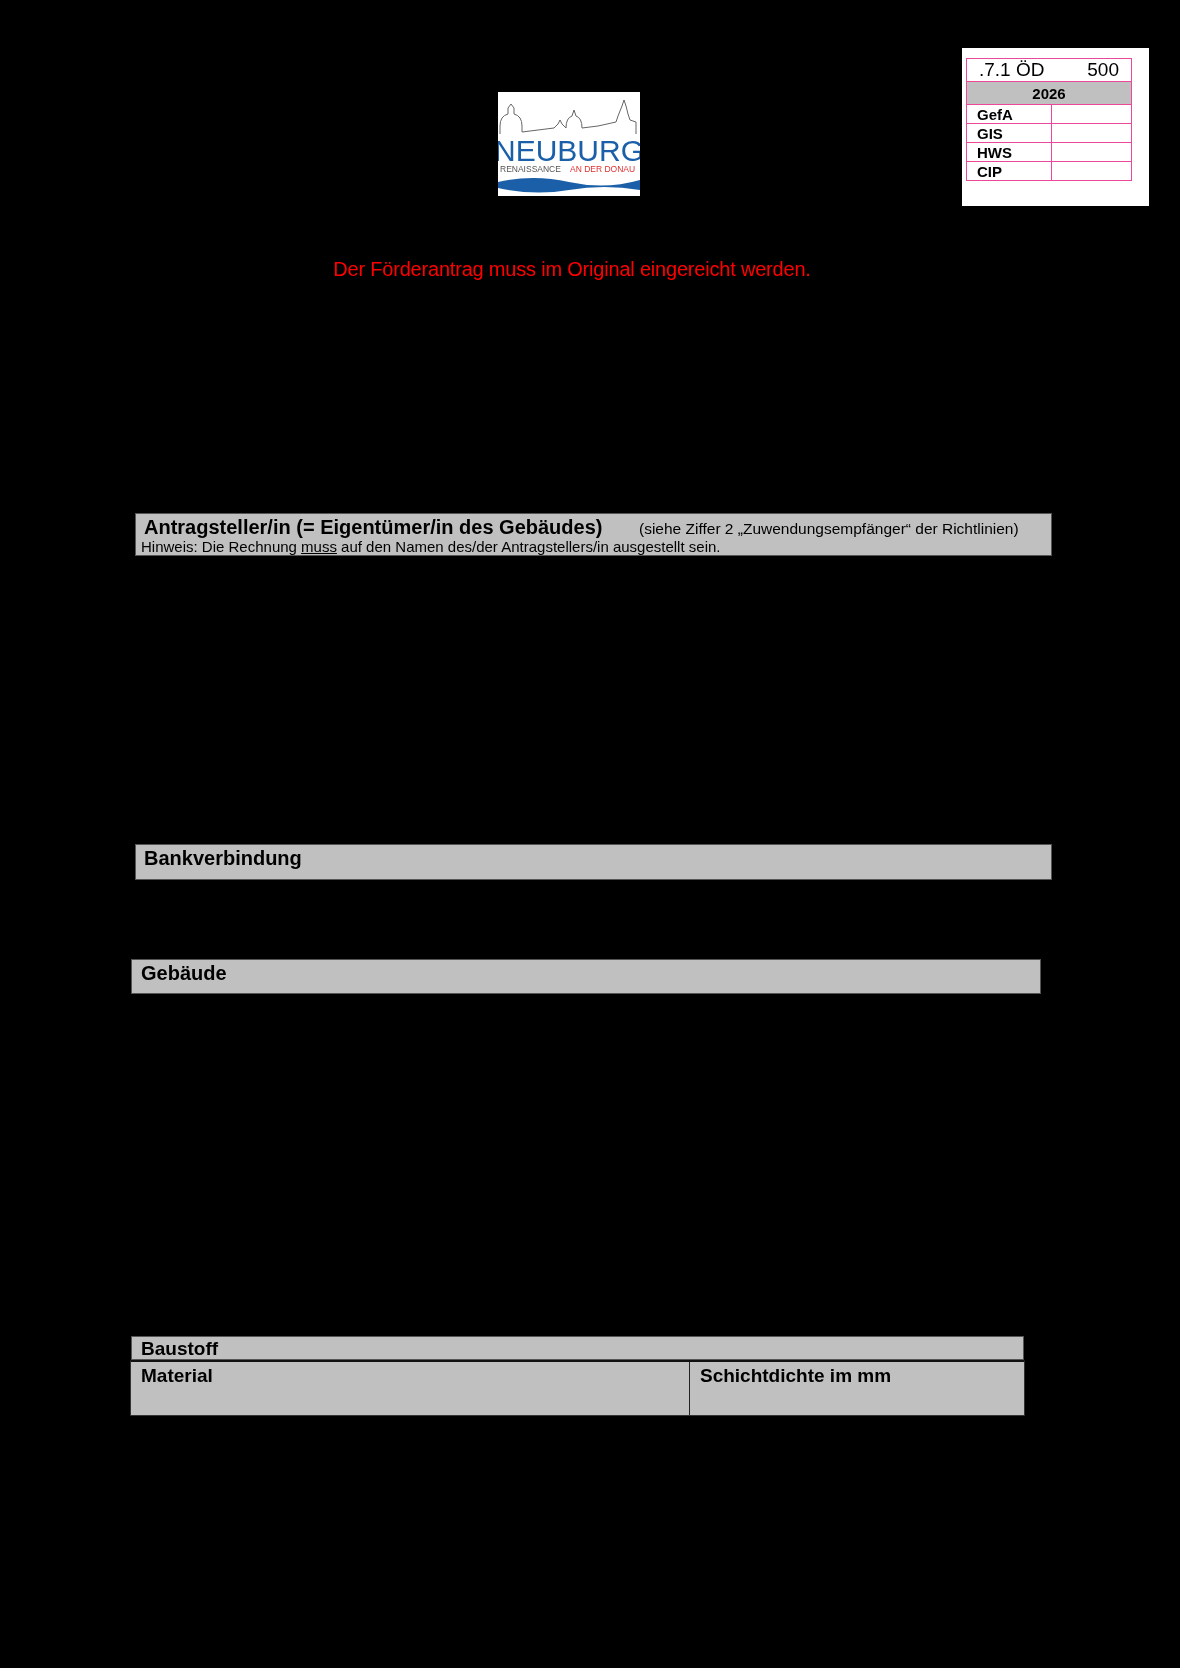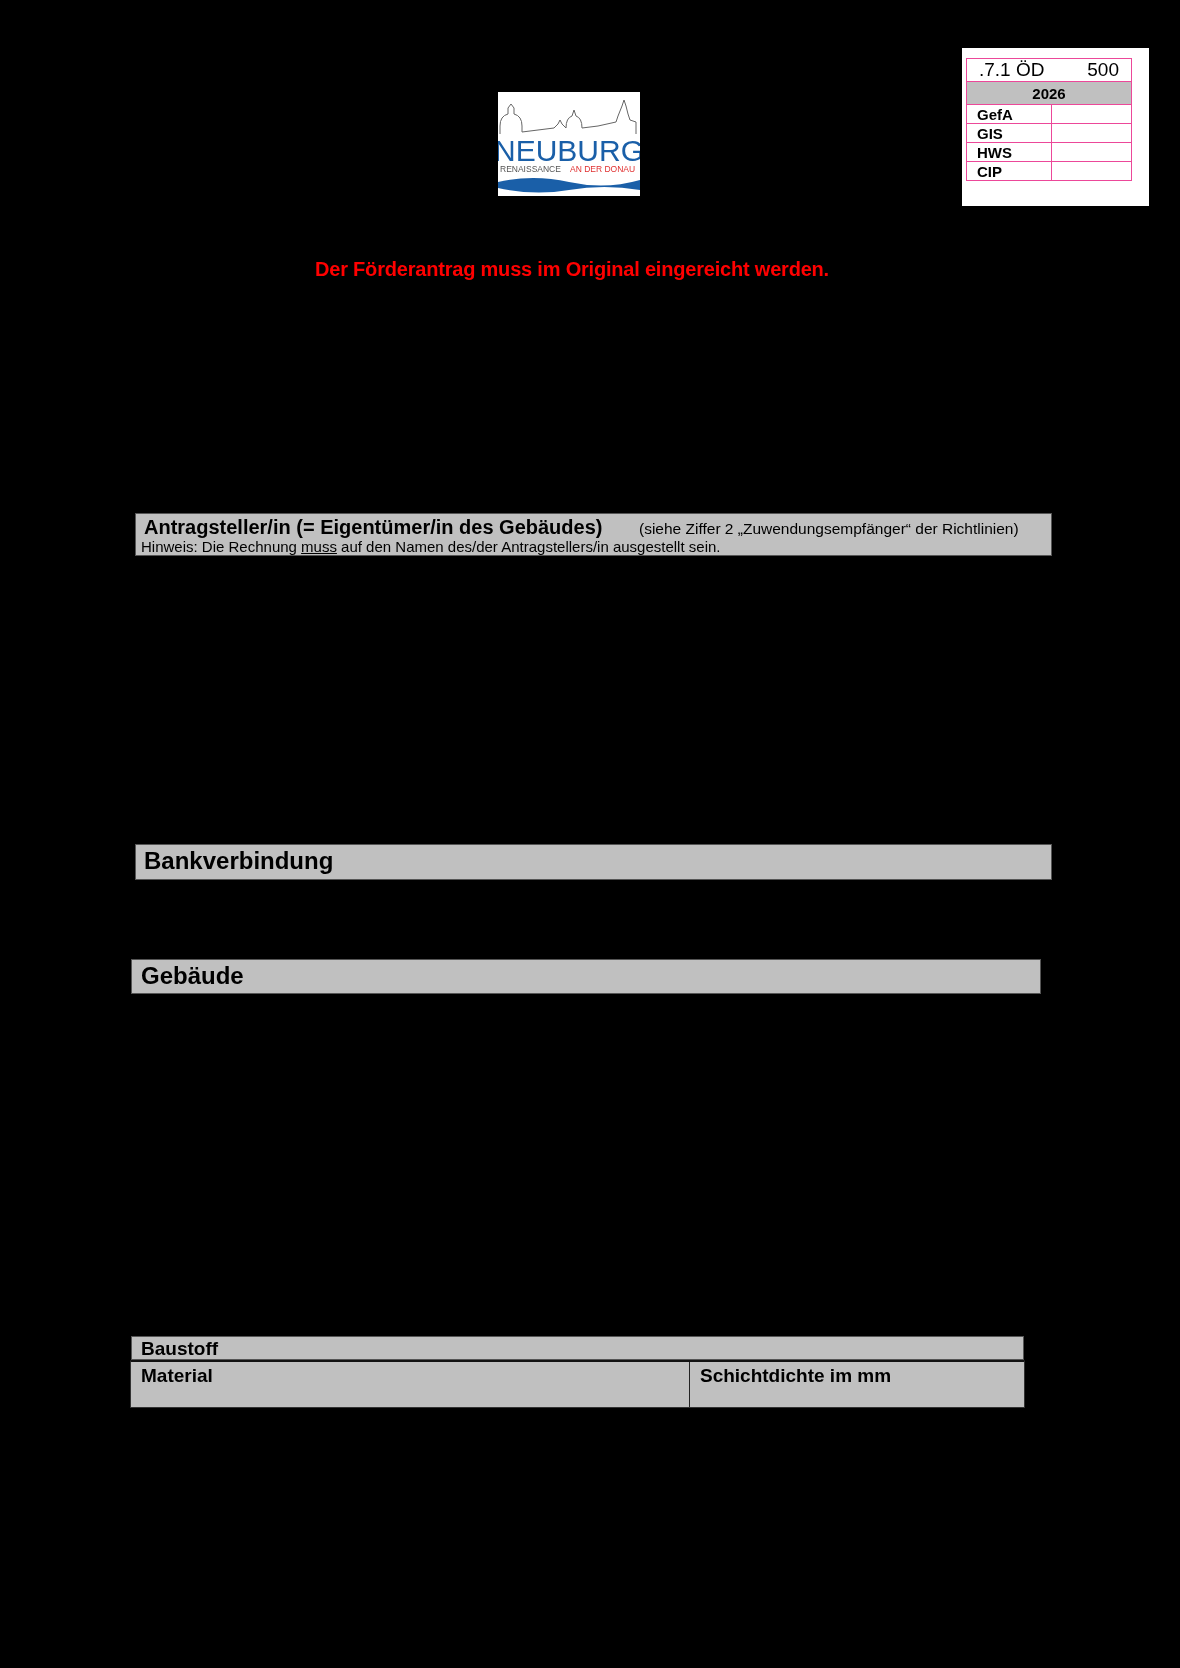--- a/index.html
+++ b/index.html
@@ -36,49 +36,49 @@
   
   #logo {
     left: 498px; top: 92px; width: 142px; height: 104px;
     background: #ffffff;
   }
   #logo svg { display: block; }
 
   
   #red-note {
     left: 0; width: 1144px; top: 258px;
-    text-align: center; color: #ff0000; font-weight: bold; font-size: 20px;
+    text-align: center; color: #ff0000; font-weight: normal; font-size: 20px;
     letter-spacing: -0.2px;
   }
 
   .section {
     background: #c0c0c0; border: 1px solid #555555; box-sizing: border-box;
   }
   .section-title {
-    font-weight: bold; font-size: 24px; color: #000;
+    font-weight: bold; font-size: 20px; color: #000;
     position: absolute; left: 8px; top: 3px;
   }
 
   #sec-antrag { left: 135px; top: 513px; width: 917px; height: 43px; }
   #sec-antrag .section-title { top: 2px; font-size: 20px; }
   #antrag-ref { position: absolute; left: 503px; top: 6px; font-size: 15.5px; color: #000; }
   #antrag-hint { position: absolute; left: 5px; top: 24px; font-size: 15px; color: #000; }
   #antrag-hint u { text-decoration: underline; }
 
   #sec-bank { left: 135px; top: 844px; width: 917px; height: 36px; }
   #sec-bank .section-title { top: 2px; }
 
   #sec-gebaeude { left: 131px; top: 959px; width: 910px; height: 35px; }
   #sec-gebaeude .section-title { top: 2px; left: 9px; }
 
   #sec-baustoff { left: 131px; top: 1336px; width: 893px; height: 24px; }
   #sec-baustoff .section-title { top: 1px; left: 9px; font-size: 19px; }
 
   #baustoff-table {
-    left: 130px; top: 1360px; width: 895px; height: 48px;
+    left: 130px; top: 1360px; width: 895px; height: 56px;
     border: 1px solid #333; box-sizing: border-box; display: flex;
     background: #c0c0c0; border-top: 2px solid #111;
   }
   #col-material { width: 558px; border-right: 1.5px solid #222; position: relative; }
   #col-schicht { flex: 1; position: relative; }
   .col-head { position: absolute; top: 3px; left: 10px; font-weight: bold; font-size: 19px; color: #000; }
 </style>
 </head>
 <body>
 

